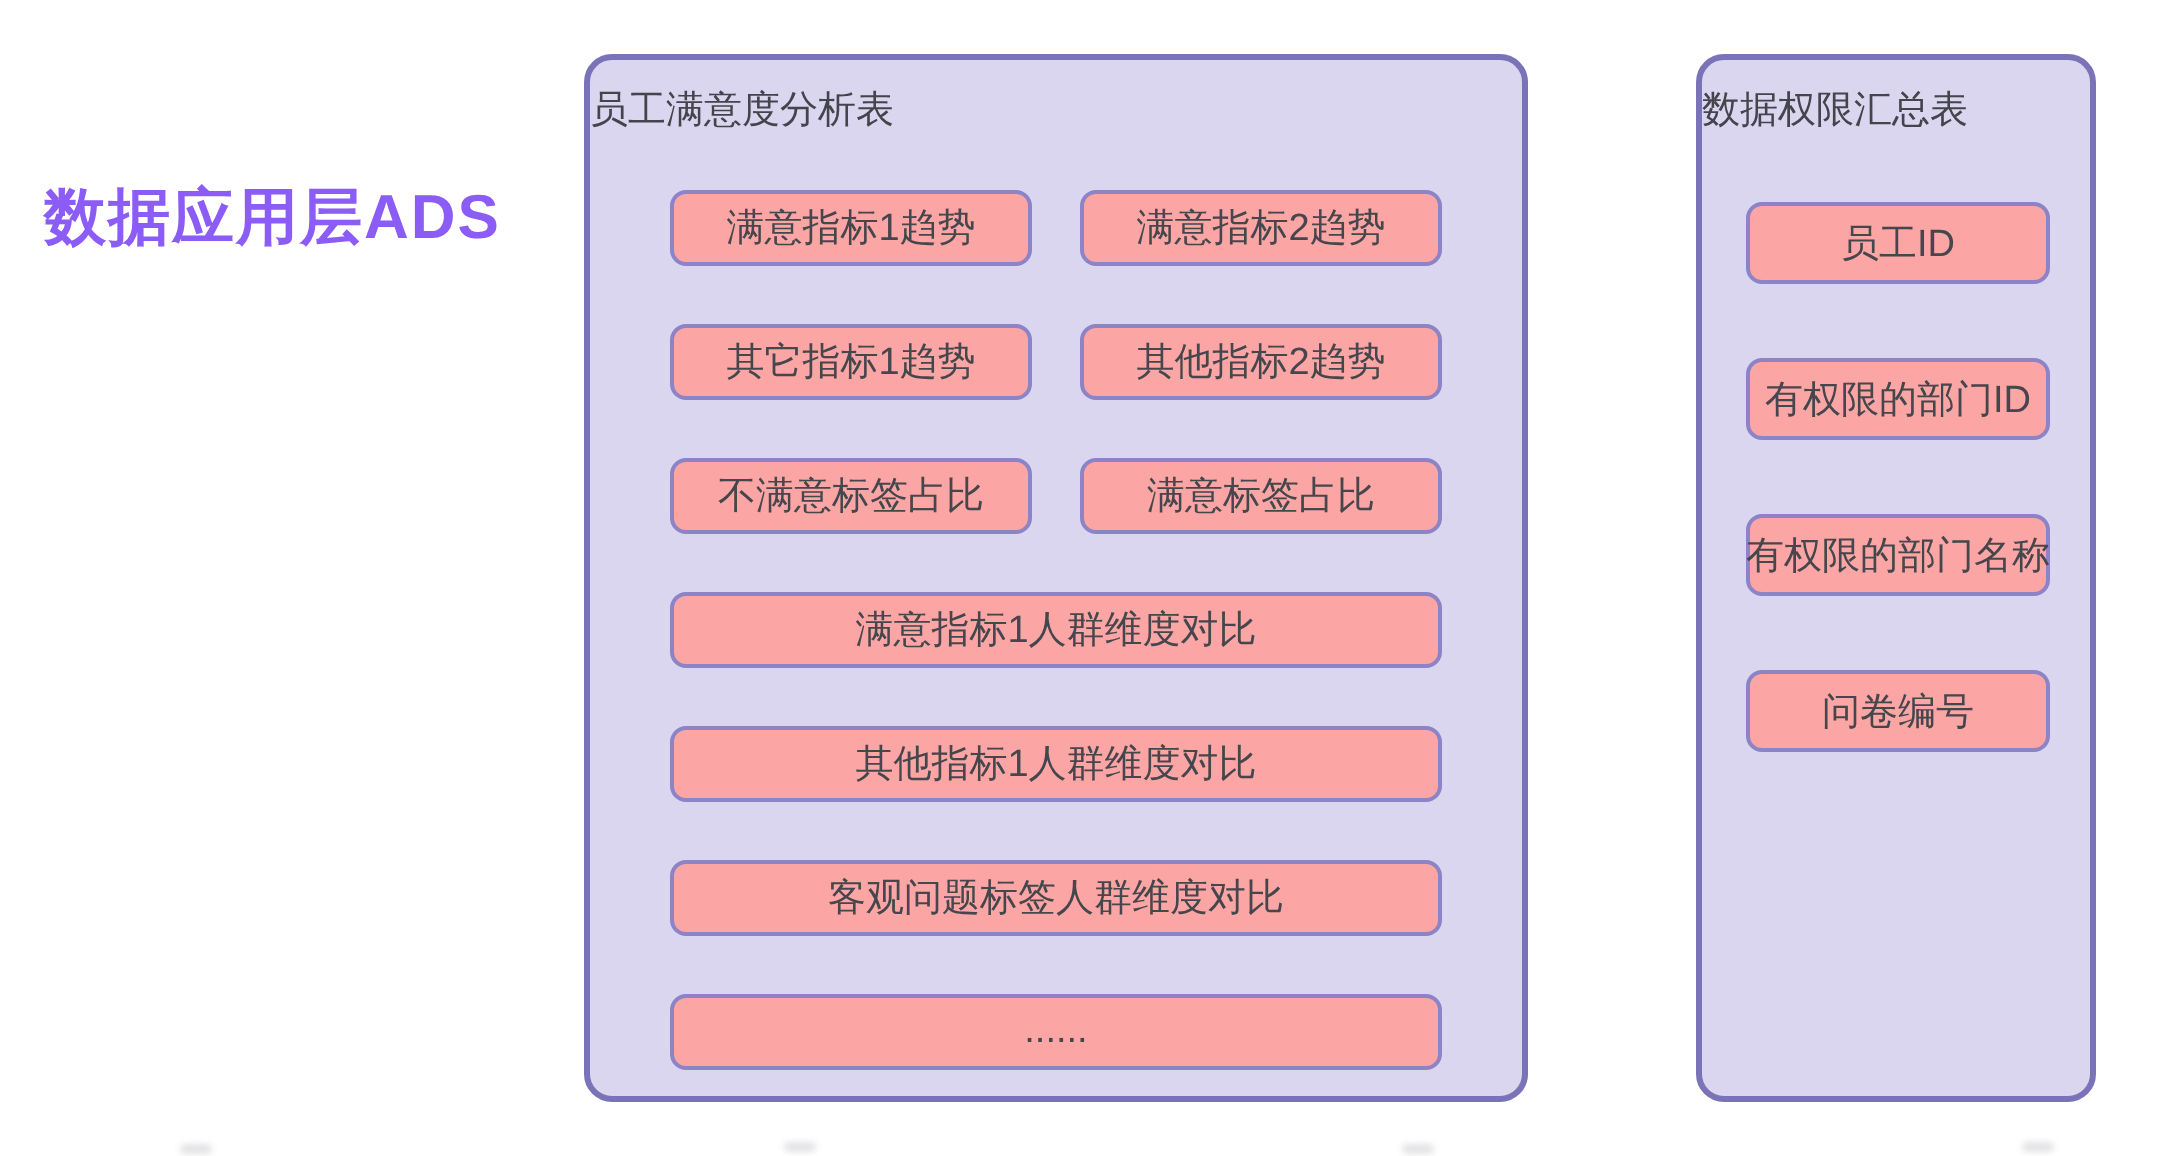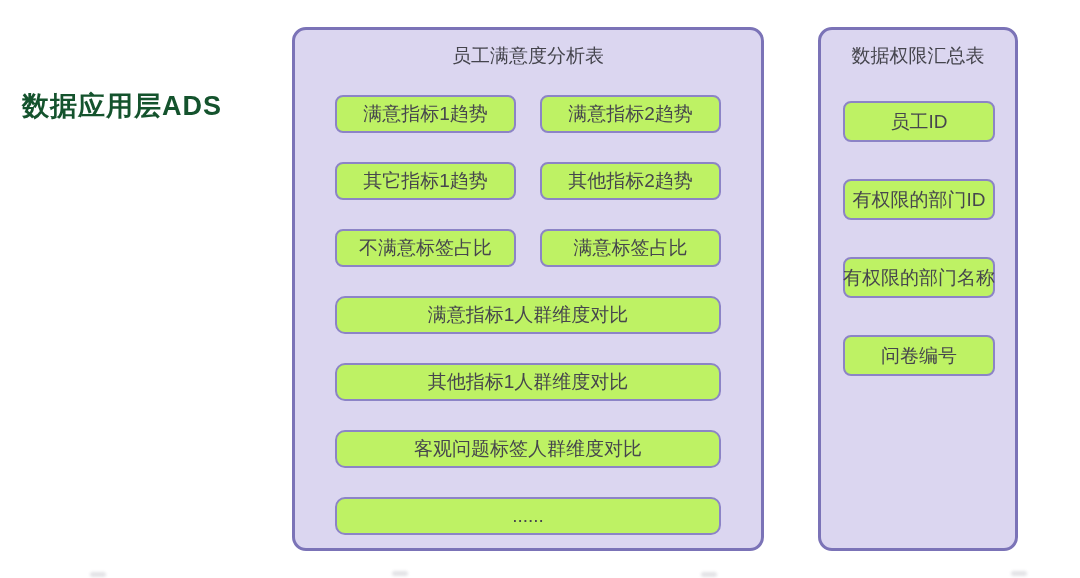--- a/index.html
+++ b/index.html
@@ -12,72 +12,71 @@
     position: relative;
     width: 1080px;
     height: 578px;
     overflow: hidden;
     background: #ffffff;
   }
   .layer-label {
     position: absolute;
     left: 22px;
     top: 88px;
-    font-size: 27px;
+    font-size: 31px;
     font-weight: 600;
     letter-spacing: 1px;
-    color: #14532d;
+    color: #8b5cf6;
     text-align: center;
   }
   .panel {
     position: absolute;
     top: 27px;
     height: 524px;
     background: #dbd6f0;
     border: 3px solid #7b73b7;
     border-radius: 14px;
     box-sizing: border-box;
   }
   .panel-1 { left: 292px; width: 472px; }
-  .panel-2 { left: 818px; width: 200px; }
+  .panel-2 { left: 848px; width: 200px; }
   .panel-title {
-    text-align: center;
     font-size: 19px;
     font-weight: 500;
     color: #44444c;
     padding-top: 12px;
     height: 28px;
     line-height: 28px;
   }
   .p1-content {
     padding: 25px 40px 0 40px;
     display: flex;
     flex-direction: column;
     gap: 29px;
   }
   .pair-row {
     display: flex;
     justify-content: space-between;
     gap: 24px;
   }
   .box {
-    background: #bef264;
+    background: #fca5a5;
     border: 2.5px solid #8c84c6;
     border-radius: 8px;
     box-sizing: border-box;
     height: 38px;
     display: flex;
     align-items: center;
     justify-content: center;
     font-size: 19px;
     color: #46464d;
     white-space: nowrap;
   }
   .pair-row .box { flex: 1 1 0; }
-  .full { width: 100%; border-radius: 10px; }
+  .full { width: 100%; }
   .p2-content {
     padding: 31px 20px 0 22px;
     display: flex;
     flex-direction: column;
     gap: 37px;
   }
   .p2-content .box { height: 41px; }
   .artifact {
     position: absolute;
     height: 5px;

